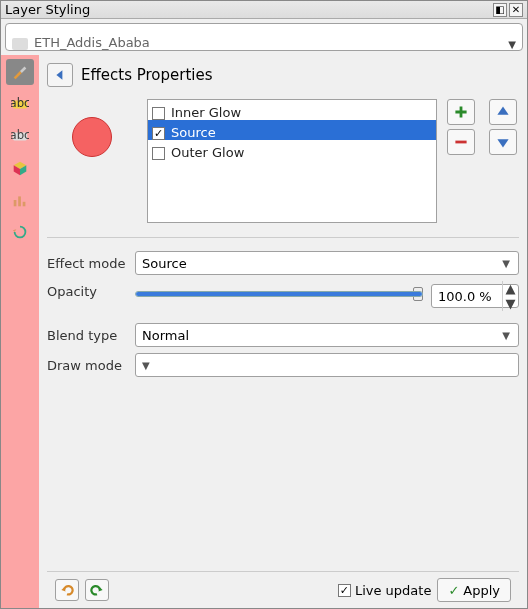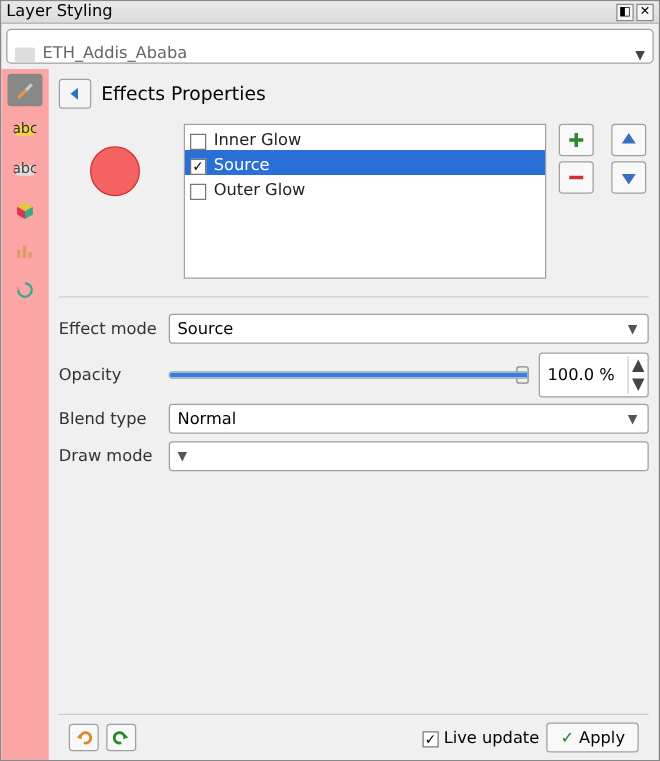--- a/index.html
+++ b/index.html
@@ -29,32 +29,32 @@
 .cb { width: 13px; height: 13px; border: 1px solid #777; background: #fff; display: flex; align-items: center; justify-content: center; font-size: 11px; color: #000; line-height: 1; }
 .cb.checked::after { content: "✓"; }
 .side-btns { width: 30px; display: flex; flex-direction: column; gap: 4px; }
 .side-btns + .side-btns { margin-left: 2px; }
 .sbtn { width: 28px; height: 26px; border: 1px solid #a0a0a0; border-radius: 3px; background: #f8f8f8; display: flex; align-items: center; justify-content: center; cursor: pointer; }
 .sep { height: 1px; background: #ccc; margin: 14px 0 10px; }
 .form-row { display: flex; align-items: center; height: 30px; gap: 8px; }
 .form-label { width: 80px; color: #333; }
 .select { flex: 1; height: 24px; border: 1px solid #a0a0a0; border-radius: 3px; background: #fff; padding: 0 8px 0 6px; display: flex; align-items: center; cursor: pointer; justify-content: space-between; font-size: 13px; }
 .select .dd { font-size: 10px; color: #555; }
-.opacity-row { display: flex; align-items: center; gap: 8px; height: 32px; }
+.opacity-row { display: flex; align-items: flex-start; gap: 8px; height: 32px; }
 .slider { flex: 1; display: flex; align-items: center; height: 20px; cursor: pointer; }
 .slider .track { height: 6px; width: 100%; border: 1px solid #8aa; border-radius: 3px; background: #fff; position: relative; overflow: hidden; }
 .slider .fill { position: absolute; left: 0; top: 0; height: 100%; width: 100%; background: #3a7bdc; }
 .slider .thumb { width: 10px; height: 14px; background: #eee; border: 1px solid #888; border-radius: 2px; margin-left: -10px; }
-.spin { width: 88px; height: 36px; border: 1px solid #a0a0a0; border-radius: 3px; background: #fff; display: flex; align-items: center; padding-left: 6px; }
+.spin { width: 88px; height: 24px; border: 1px solid #a0a0a0; border-radius: 3px; background: #fff; display: flex; align-items: center; padding-left: 6px; }
 .spin .val { flex: 1; text-align: left; }
 .spin .arrows { width: 16px; display: flex; flex-direction: column; font-size: 8px; align-items: center; color: #444; border-left: 1px solid #ccc; }
 .footer { display: flex; align-items: center; gap: 6px; padding: 6px 8px; border-top: 1px solid #ccc; }
 .footer .f-btn { width: 24px; height: 22px; border: 1px solid #a0a0a0; border-radius: 3px; background: #f8f8f8; display: flex; align-items: center; justify-content: center; cursor: pointer; }
 .footer .spacer { flex: 1; }
-.live { display: flex; align-items: flex-end; gap: 4px; }
+.live { display: flex; align-items: center; gap: 4px; }
 .apply { height: 24px; padding: 0 10px; border: 1px solid #a0a0a0; border-radius: 3px; background: #f8f8f8; display: flex; align-items: center; gap: 4px; cursor: pointer; }
 .check-mark { color: #2a8a2a; font-weight: bold; }
 </style>
 </head>
 <body>
 
 <div class="titlebar">
   <span>Layer Styling</span>
   <span class="spacer"></span>
   <span class="winbtn">◧</span>

